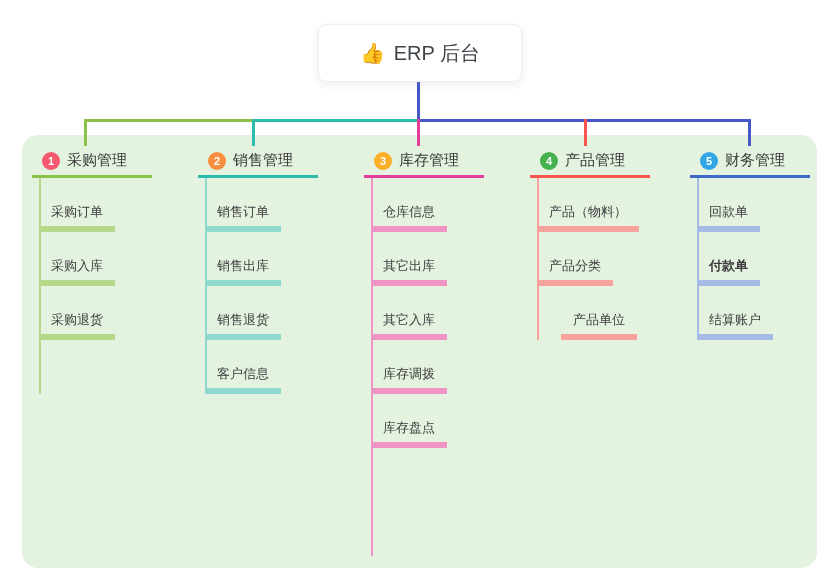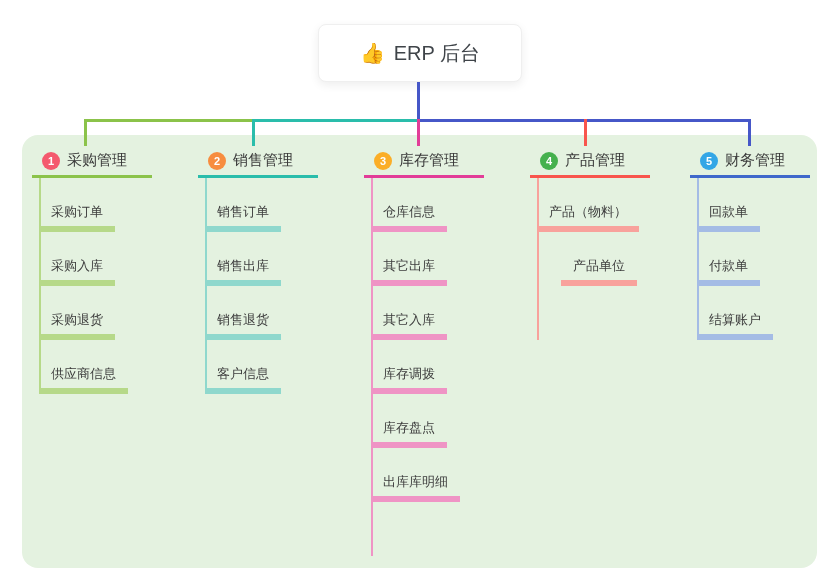--- a/index.html
+++ b/index.html
@@ -99,23 +99,20 @@
   </div>
 
   <div class="child-row">
     <span class="child" style="border-bottom-color: rgb(182, 217, 137); text-align: center;">采购入库</span>
   </div>
 
   <div class="child-row">
     <span class="child" style="border-bottom-color: rgb(182, 217, 137);">采购退货</span>
   </div>
 
-  <div class="child-row">
-    <span class="child" style="border-bottom-color: rgb(182, 217, 137);">供应商信息</span>
-  </div>
 </div>
   </div>
 
   <div class="branch">
     <div class="branch-header" style="border-bottom-color: rgb(42, 189, 171);">
       <span class="badge" style="background: rgb(247, 141, 63);">2</span>
       <span class="branch-label">销售管理</span>
     </div>
     <div class="children">
       <div class="spine" style="background: rgb(143, 216, 205); height: 216px;"></div>
@@ -160,59 +157,59 @@
   </div>
 
   <div class="child-row">
     <span class="child" style="border-bottom-color: rgb(239, 148, 197);">库存调拨</span>
   </div>
 
   <div class="child-row">
     <span class="child" style="border-bottom-color: rgb(239, 148, 197);">库存盘点</span>
   </div>
 
-  <div class="child-row">
-    <span class="child" style="border-bottom-color: rgb(239, 148, 197);">出库库明细</span>
-  </div>
 </div>
   </div>
 
   <div class="branch">
     <div class="branch-header" style="border-bottom-color: rgb(248, 85, 77);">
       <span class="badge" style="background: rgb(69, 177, 78);">4</span>
       <span class="branch-label">产品管理</span>
     </div>
     <div class="children">
       <div class="spine" style="background: rgb(248, 162, 156); height: 162px;"></div>
 
   <div class="child-row">
     <span class="child" style="border-bottom-color: rgb(248, 162, 156);">产品（物料）</span>
   </div>
 
+  <div class="child-row">
+    <span class="child" style="border-bottom-color: rgb(248, 162, 156);">产品分类</span>
+  </div>
 
   <div class="child-row">
     <span class="child" style="border-bottom-color: rgb(248, 162, 156); margin-left: 31px;">产品单位</span>
   </div>
 </div>
   </div>
 
   <div class="branch">
     <div class="branch-header" style="border-bottom-color: rgb(63, 104, 203);">
       <span class="badge" style="background: rgb(51, 166, 230);">5</span>
       <span class="branch-label">财务管理</span>
     </div>
     <div class="children">
       <div class="spine" style="background: rgb(164, 188, 229); height: 162px;"></div>
 
   <div class="child-row">
     <span class="child" style="border-bottom-color: rgb(164, 188, 229);">回款单</span>
   </div>
 
   <div class="child-row">
-    <span class="child" style="border-bottom-color: rgb(164, 188, 229);">付款单</span>
+    <span class="child" style="border-bottom-color: rgb(164, 188, 229); font-weight: bold;">付款单</span>
   </div>
 
   <div class="child-row">
     <span class="child" style="border-bottom-color: rgb(164, 188, 229);">结算账户</span>
   </div>
 </div>
   </div>
 </div>
 </div>
 

